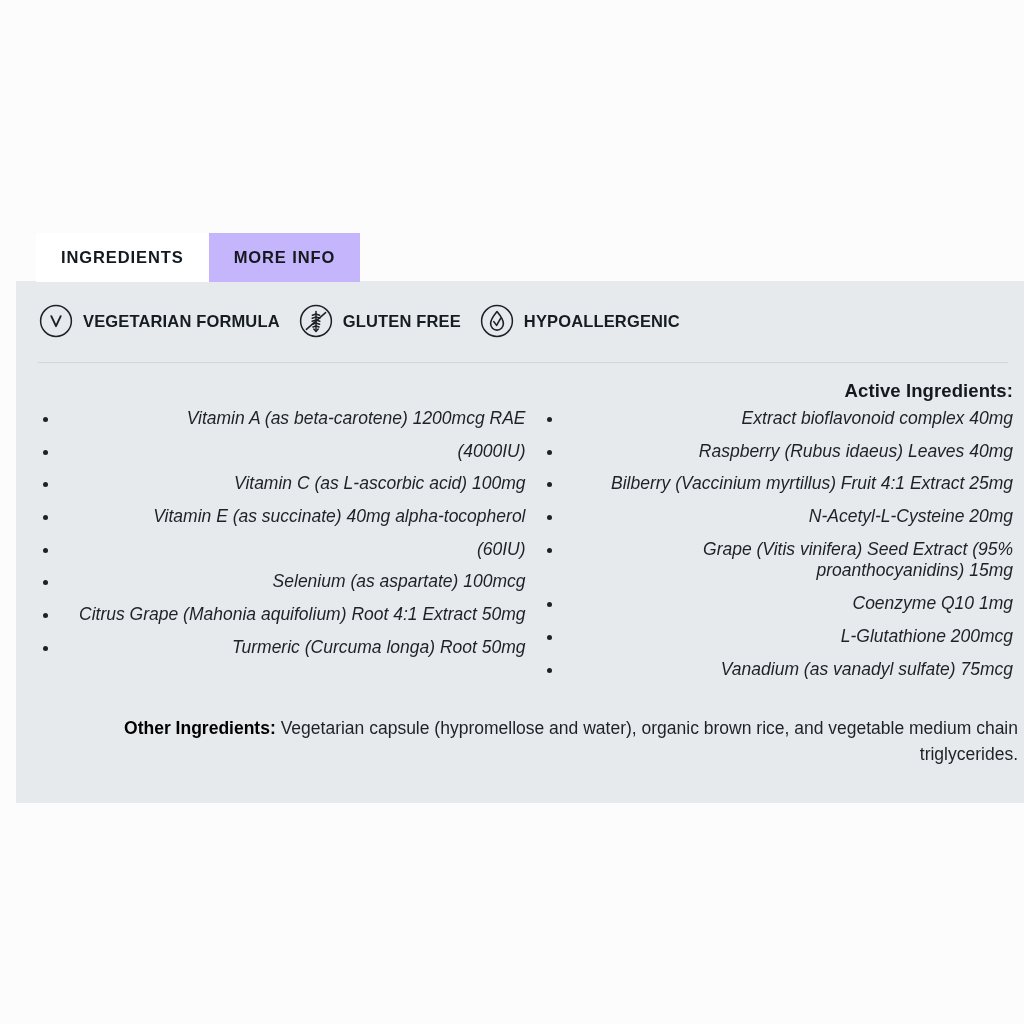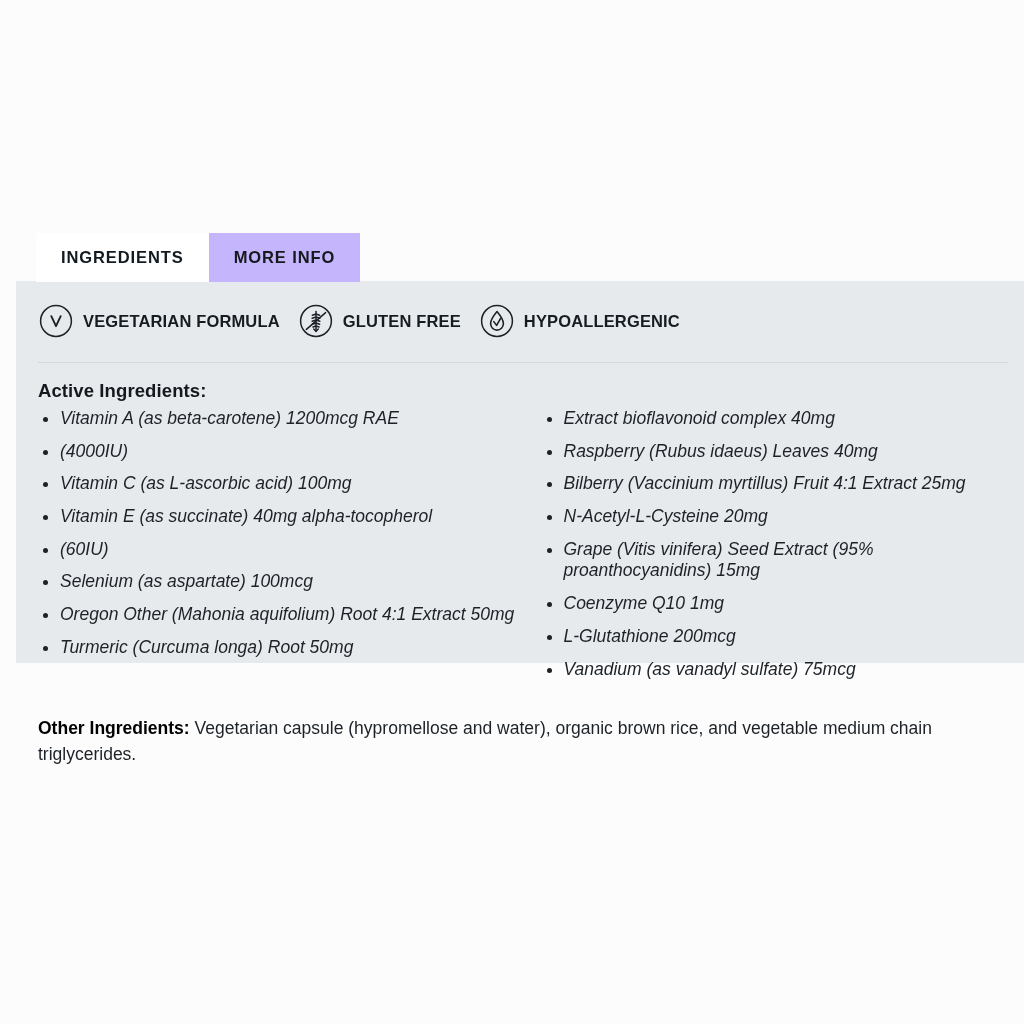--- a/index.html
+++ b/index.html
@@ -49,22 +49,23 @@
     background: #c4b5fd;
     color: #15191d;
   }
 
   
   .panel {
     position: absolute;
     left: 16px;
     top: 281px;
     width: 1008px;
-    height: 382px;
+    height: 522px;
     background: #e7eaec;
+    text-align: right;
   }
 
   
   .badge-row {
     position: absolute;
     left: 22px;
     top: 22px;
     display: flex;
     align-items: center;
   }
@@ -224,21 +225,21 @@
 
       <div class="cols">
         <div class="col left">
           <ul>
             <li>Vitamin A (as beta-carotene) 1200mcg RAE</li>
             <li>(4000IU)</li>
             <li>Vitamin C (as L-ascorbic acid) 100mg</li>
             <li>Vitamin E (as succinate) 40mg alpha-tocopherol</li>
             <li>(60IU)</li>
             <li>Selenium (as aspartate) 100mcg</li>
-            <li>Oregon Other (Mahonia aquifolium) Root 4:1 Extract 50mg</li>
+            <li>Citrus Grape (Mahonia aquifolium) Root 4:1 Extract 50mg</li>
             <li>Turmeric (Curcuma longa) Root 50mg</li>
           </ul>
         </div>
         <div class="col right">
           <ul>
             <li>Extract bioflavonoid complex 40mg</li>
             <li>Raspberry (Rubus idaeus) Leaves 40mg</li>
             <li>Bilberry (Vaccinium myrtillus) Fruit 4:1 Extract 25mg</li>
             <li>N-Acetyl-L-Cysteine 20mg</li>
             <li>Grape (Vitis vinifera) Seed Extract (95% proanthocyanidins) 15mg</li>

